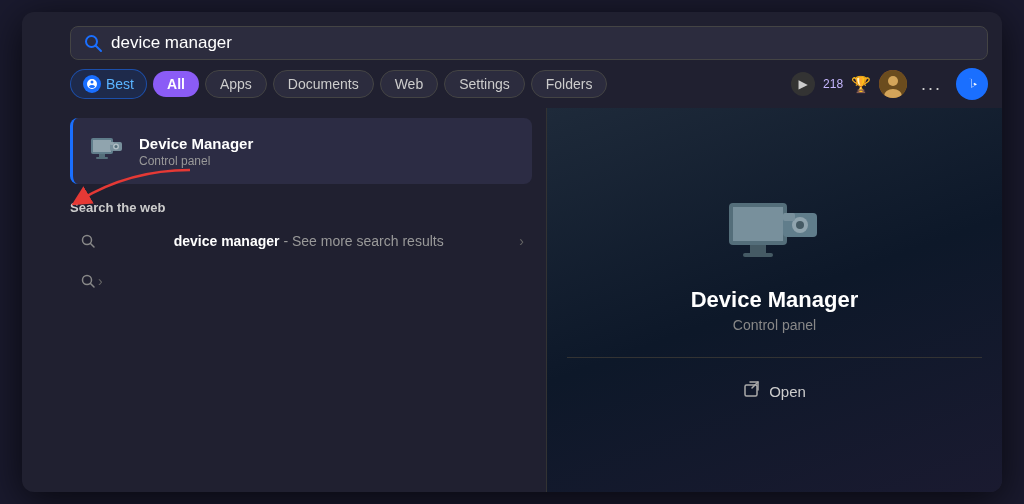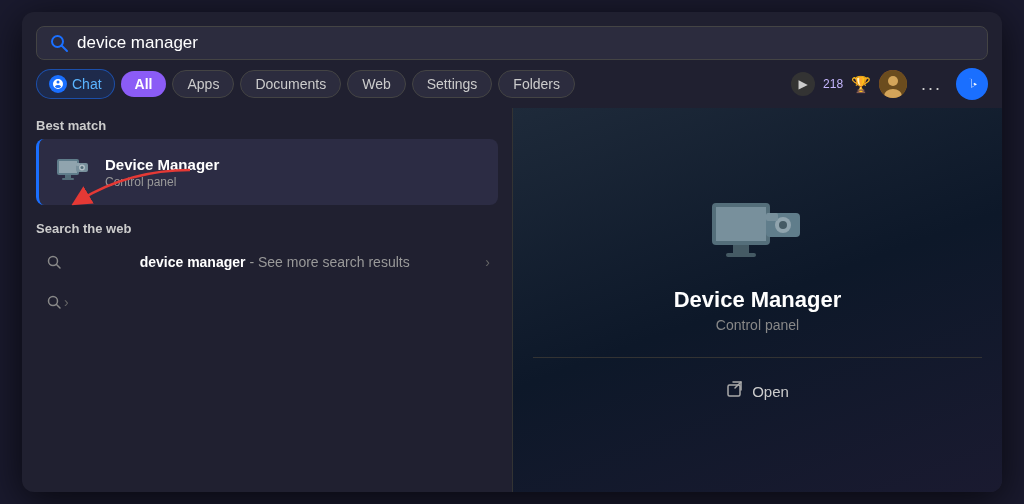--- a/index.html
+++ b/index.html
@@ -16,20 +16,21 @@
 
     .search-window {
       width: 980px;
       height: 480px;
       background: #202030;
       border-radius: 12px;
       display: flex;
       flex-direction: column;
       overflow: hidden;
       box-shadow: 0 8px 40px rgba(0,0,0,0.7);
+      padding-left: 34px;
     }
 
     .search-bar {
       display: flex;
       align-items: center;
       background: #2c2c3e;
       border-radius: 8px;
       margin: 14px 14px 8px 14px;
       padding: 6px 12px;
       border: 1px solid #444;
@@ -374,21 +375,21 @@
     <input type="text" class="search-input" value="device manager" style="">
   </div>
 
   <div class="filter-bar">
     <button class="filter-btn chat">
       <div class="chat-icon">
         <svg width="12" height="12" viewBox="0 0 12 12" fill="white">
           <path d="M6 1a5 5 0 100 10A5 5 0 006 1zm0 1.5a1.5 1.5 0 110 3 1.5 1.5 0 010-3zM6 10a4 4 0 01-3.2-1.6A4.5 4.5 0 016 7a4.5 4.5 0 013.2 1.4A4 4 0 016 10z"></path>
         </svg>
       </div>
-      <span>Chat</span>
+      <span>Best</span>
     </button>
     <button class="filter-btn all">
       <span>All</span>
     </button>
     <button class="filter-btn regular">
       <span>Apps</span>
     </button>
     <button class="filter-btn regular">
       <span>Documents</span>
     </button>
@@ -424,21 +425,20 @@
         </svg>
       </button>
     </div>
   </div>
 
   <div class="main-content">
 
     <div class="left-panel">
 
       <div>
-        <div class="section-label">Best match</div>
         <div class="best-match-item">
           <div class="app-icon-wrap">
 
             <svg class="app-icon-svg" viewBox="0 0 38 38" fill="none">
 
               <rect x="4" y="6" width="22" height="16" rx="2" fill="#607d8b"></rect>
               <rect x="6" y="8" width="18" height="12" fill="#90a4ae"></rect>
               <rect x="12" y="22" width="6" height="3" fill="#546e7a"></rect>
               <rect x="9" y="25" width="12" height="2" rx="1" fill="#546e7a"></rect>
 

